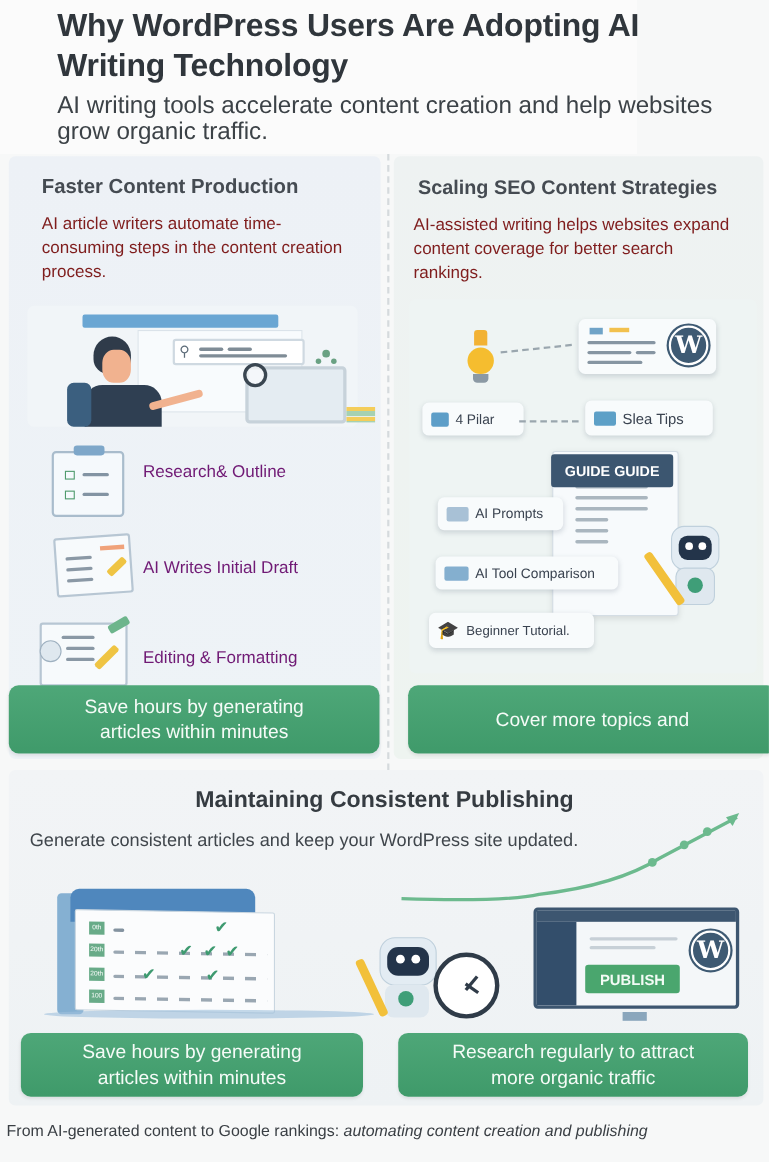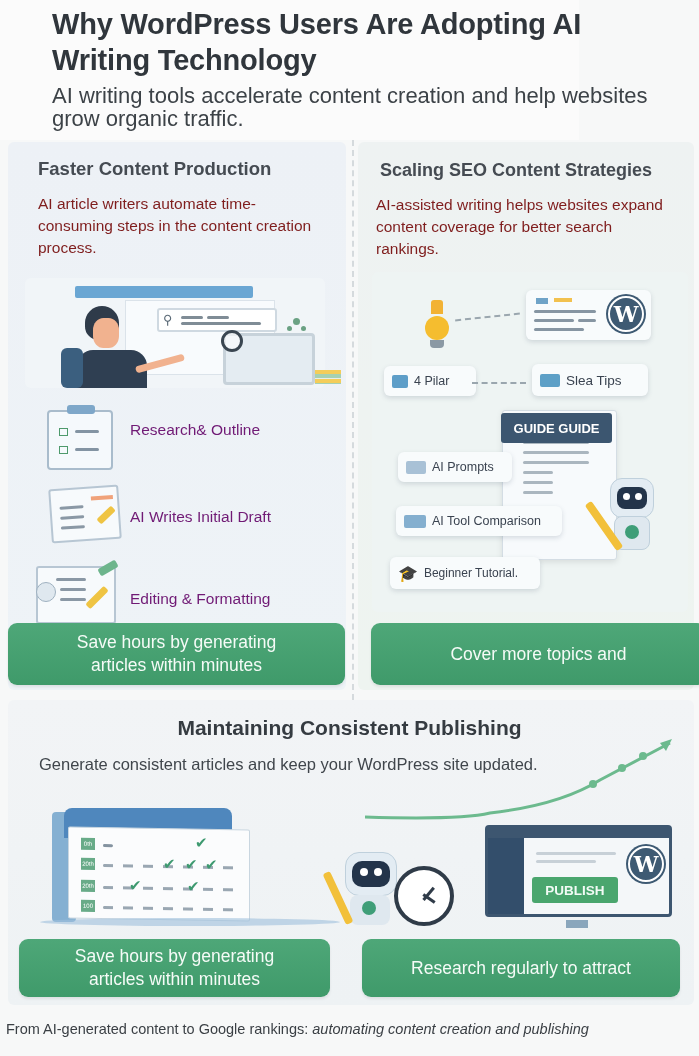--- a/index.html
+++ b/index.html
@@ -33,21 +33,21 @@
   .step-label { position: absolute; left: 130px; font-size: 15.5px; color: #701a75; white-space: nowrap; }
   .green-btn {
     position: absolute; background: linear-gradient(180deg,#4ea778 0%,#3f9a6a 100%);
     border-radius: 9px; color: #f5fbf7; font-size: 17.5px; line-height: 23px;
     text-align: center; display: flex; align-items: center; justify-content: center;
     font-weight: normal; box-shadow: 0 2px 3px rgba(0,0,0,0.08);
   }
   .green-btn span { display: block; }
   .bottom-panel { position: absolute; left: 8px; top: 700px; width: 686px; height: 305px; background: linear-gradient(180deg,#f2f4f6 0%,#eef2f4 100%); border-radius: 6px; }
   .section-title { position: absolute; left: 0; width: 699px; top: 716px; text-align: center; font-size: 21px; font-weight: bold; color: #353b41; }
-  .section-desc { position: absolute; left: 39px; top: 755px; font-size: 16.5px; color: #40464c; white-space: nowrap; }
+  .section-desc { position: absolute; left: 27px; top: 755px; font-size: 16.5px; color: #40464c; white-space: nowrap; }
   .footer { position: absolute; left: 6px; top: 1021px; font-size: 14.5px; color: #3a3f44; white-space: nowrap; }
   .footer i { font-style: italic; }
   .node {
     position: absolute; background: #f8fbfc; border-radius: 6px;
     box-shadow: 0 2px 5px rgba(60,80,100,0.18); display: flex; align-items: center;
     font-size: 12.5px; color: #3a4350; padding-left: 8px; gap: 6px; white-space: nowrap;
   }
   .node .ico { width: 16px; height: 13px; background: #6fa3c7; border-radius: 2px; }
   .dash { position: absolute; border-top: 2px dashed #9aa6ae; }
   .wp-logo {
@@ -258,17 +258,18 @@
 </div>
 <div style="position:absolute;left:532px;top:877px;width:86px;height:26px;background:#4aa66e;color:#f2fbf5;font-weight:bold;font-size:13.5px;display:flex;align-items:center;justify-content:center;border-radius:3px;">PUBLISH</div>
 <div style="position:absolute;left:566px;top:920px;width:22px;height:8px;background:#8aa6bc;"></div>
 
 <div class="green-btn" style="left:19px;top:939px;width:311px;height:58px;flex-direction:column;">
   <span>Save hours by generating</span>
   <span>articles within minutes</span>
 </div>
 <div class="green-btn" style="left:362px;top:939px;width:318px;height:58px;flex-direction:column;">
   <span>Research regularly to attract</span>
+  <span>more organic  traffic</span>
 </div>
 
 <div class="footer">
   <span>From AI-generated content to Google rankings: </span><i>automating content creation and publishing</i>
 </div>
 
 </body></html>

